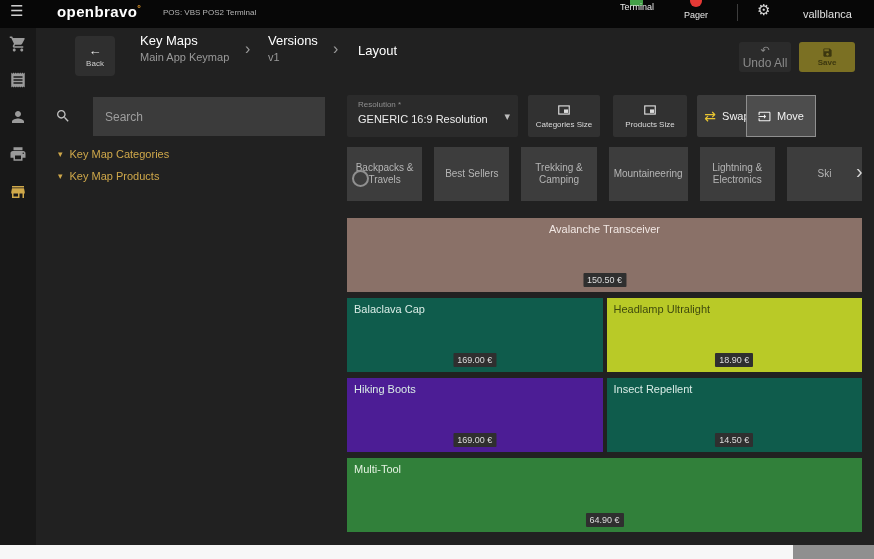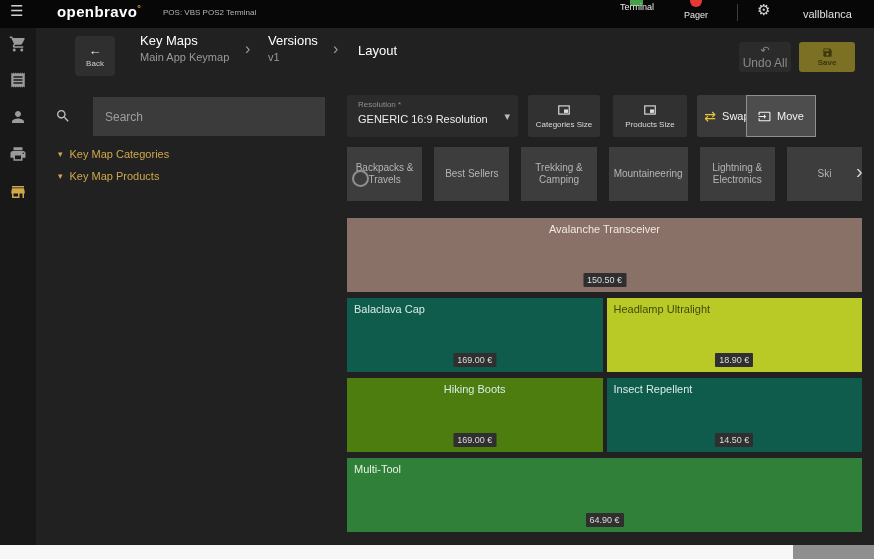--- a/index.html
+++ b/index.html
@@ -261,21 +261,21 @@
       <span class="price-badge">150.50 €</span>
     </div>
     <div class="tile" style="background-color: rgb(15, 92, 76); color: rgb(217, 236, 230);">
       <span class="tile-name">Balaclava Cap</span>
       <span class="price-badge">169.00 €</span>
     </div>
     <div class="tile" style="background-color: rgb(185, 202, 39); color: rgb(63, 74, 14);">
       <span class="tile-name">Headlamp Ultralight</span>
       <span class="price-badge">18.90 €</span>
     </div>
-    <div class="tile" style="background-color: #4d7c0f; color: rgb(217, 236, 230); text-align: center;">
+    <div class="tile" style="background-color: #4c1d95; color: rgb(217, 236, 230);">
       <span class="tile-name">Hiking Boots</span>
       <span class="price-badge">169.00 €</span>
     </div>
     <div class="tile" style="background-color: rgb(15, 92, 76); color: rgb(217, 236, 230);">
       <span class="tile-name">Insect Repellent</span>
       <span class="price-badge">14.50 €</span>
     </div>
     <div class="tile span2" style="background-color: rgb(49, 128, 58); color: rgb(227, 242, 225);">
       <span class="tile-name">Multi-Tool</span>
       <span class="price-badge">64.90 €</span>

